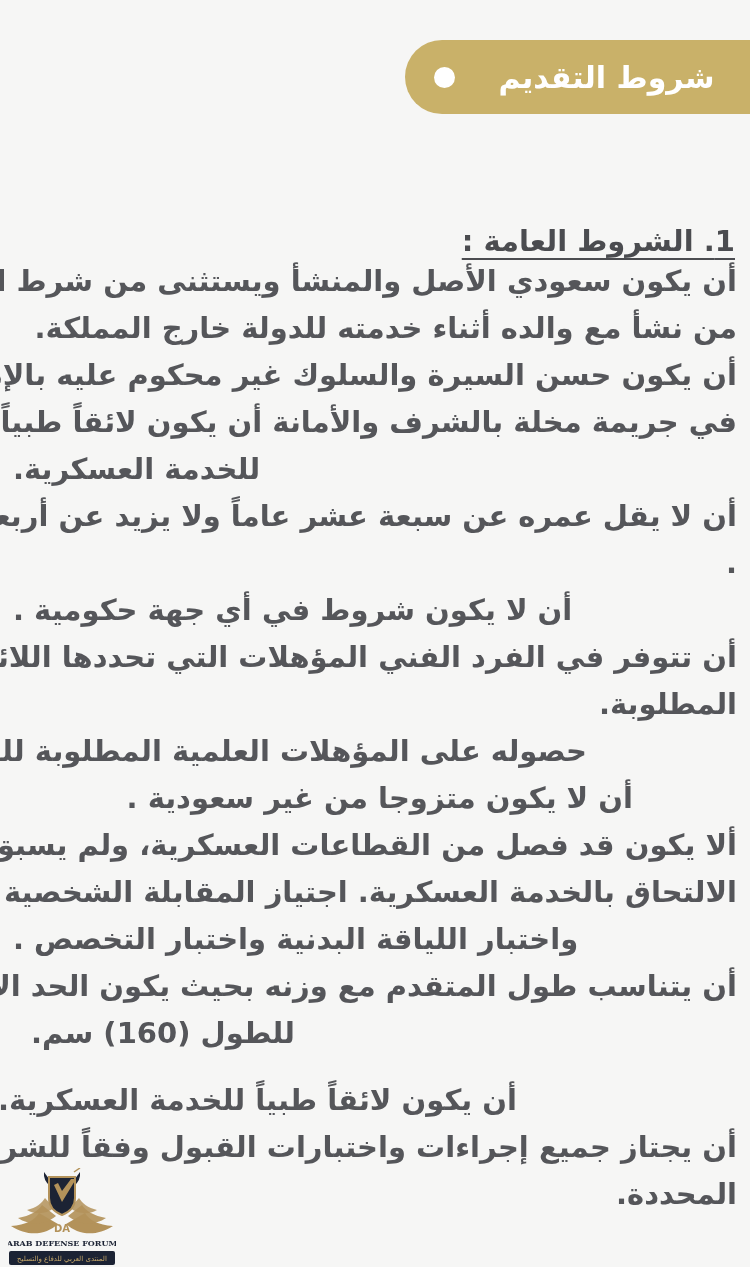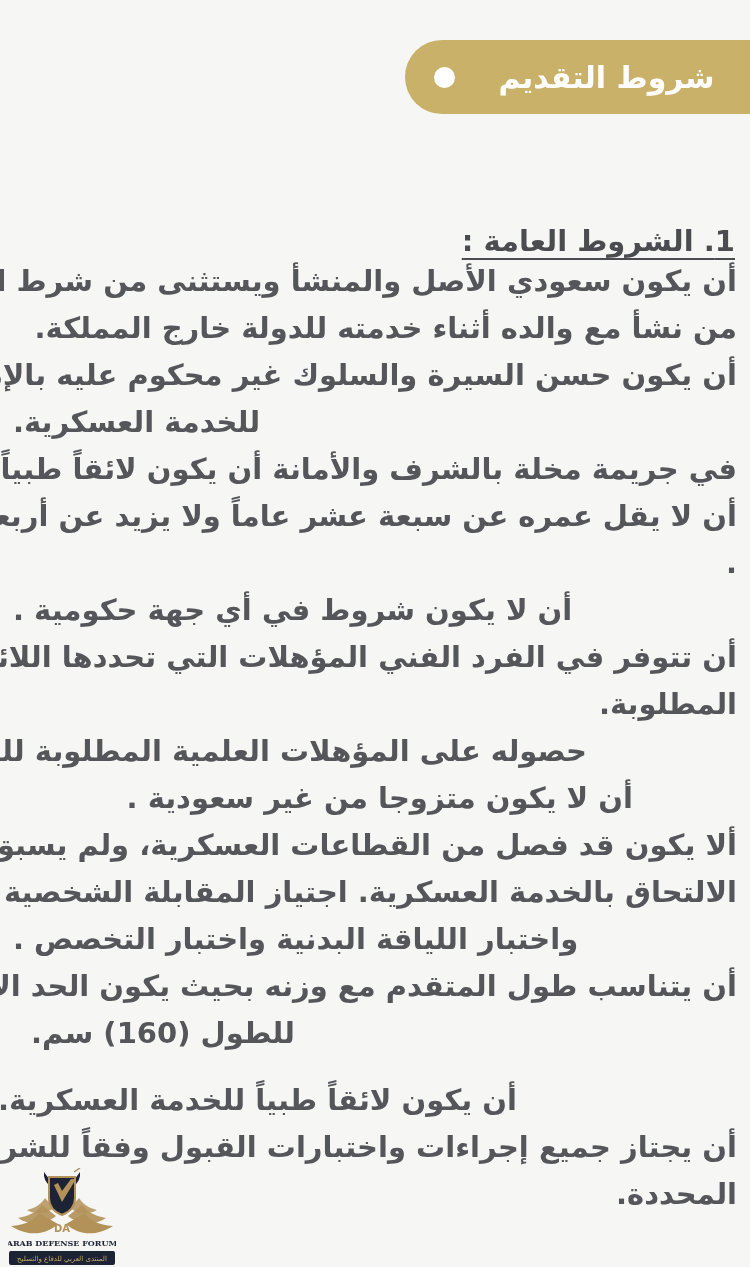--- a/index.html
+++ b/index.html
@@ -60,22 +60,22 @@
   <span class="banner-dot" style="background: rgb(255, 255, 255);"></span>
   <span class="banner-label" style="color: rgb(255, 255, 255);">شروط التقديم</span>
 </div>
 
 <div class="heading">1. الشروط العامة : </div>
 
 <div class="content" style="color: rgb(85, 86, 90);">
     <div class="line right">أن يكون سعودي الأصل والمنشأ ويستثنى من شرط المنشأ</div>
     <div class="line right">من نشأ مع والده أثناء خدمته للدولة خارج المملكة.</div>
     <div class="line right">أن يكون حسن السيرة والسلوك غير محكوم عليه بالإدانة</div>
+    <div class="line right">في جريمة مخلة بالشرف والأمانة أن يكون لائقاً طبياً</div>
     <div class="line left">للخدمة العسكرية.</div>
-    <div class="line right">في جريمة مخلة بالشرف والأمانة أن يكون لائقاً طبياً</div>
     <div class="line right">أن لا يقل عمره عن سبعة عشر عاماً ولا يزيد عن أربعين عاماً</div>
     <div class="line right">.</div>
     <div class="line left">أن لا يكون شروط في أي جهة حكومية .</div>
     <div class="line right">أن تتوفر في الفرد الفني المؤهلات التي تحددها اللائحة</div>
     <div class="line right">المطلوبة.</div>
     <div class="line right" style="padding-right: 163px;">حصوله على المؤهلات العلمية المطلوبة للوظيفة.</div>
     <div class="line right" style="padding-right: 117px;">أن لا يكون متزوجا من غير سعودية .</div>
     <div class="line right">ألا يكون قد فصل من القطاعات العسكرية، ولم يسبق له</div>
     <div class="line right">الالتحاق بالخدمة العسكرية.  اجتياز المقابلة الشخصية</div>
     <div class="line left">واختبار اللياقة البدنية واختبار التخصص .</div>

